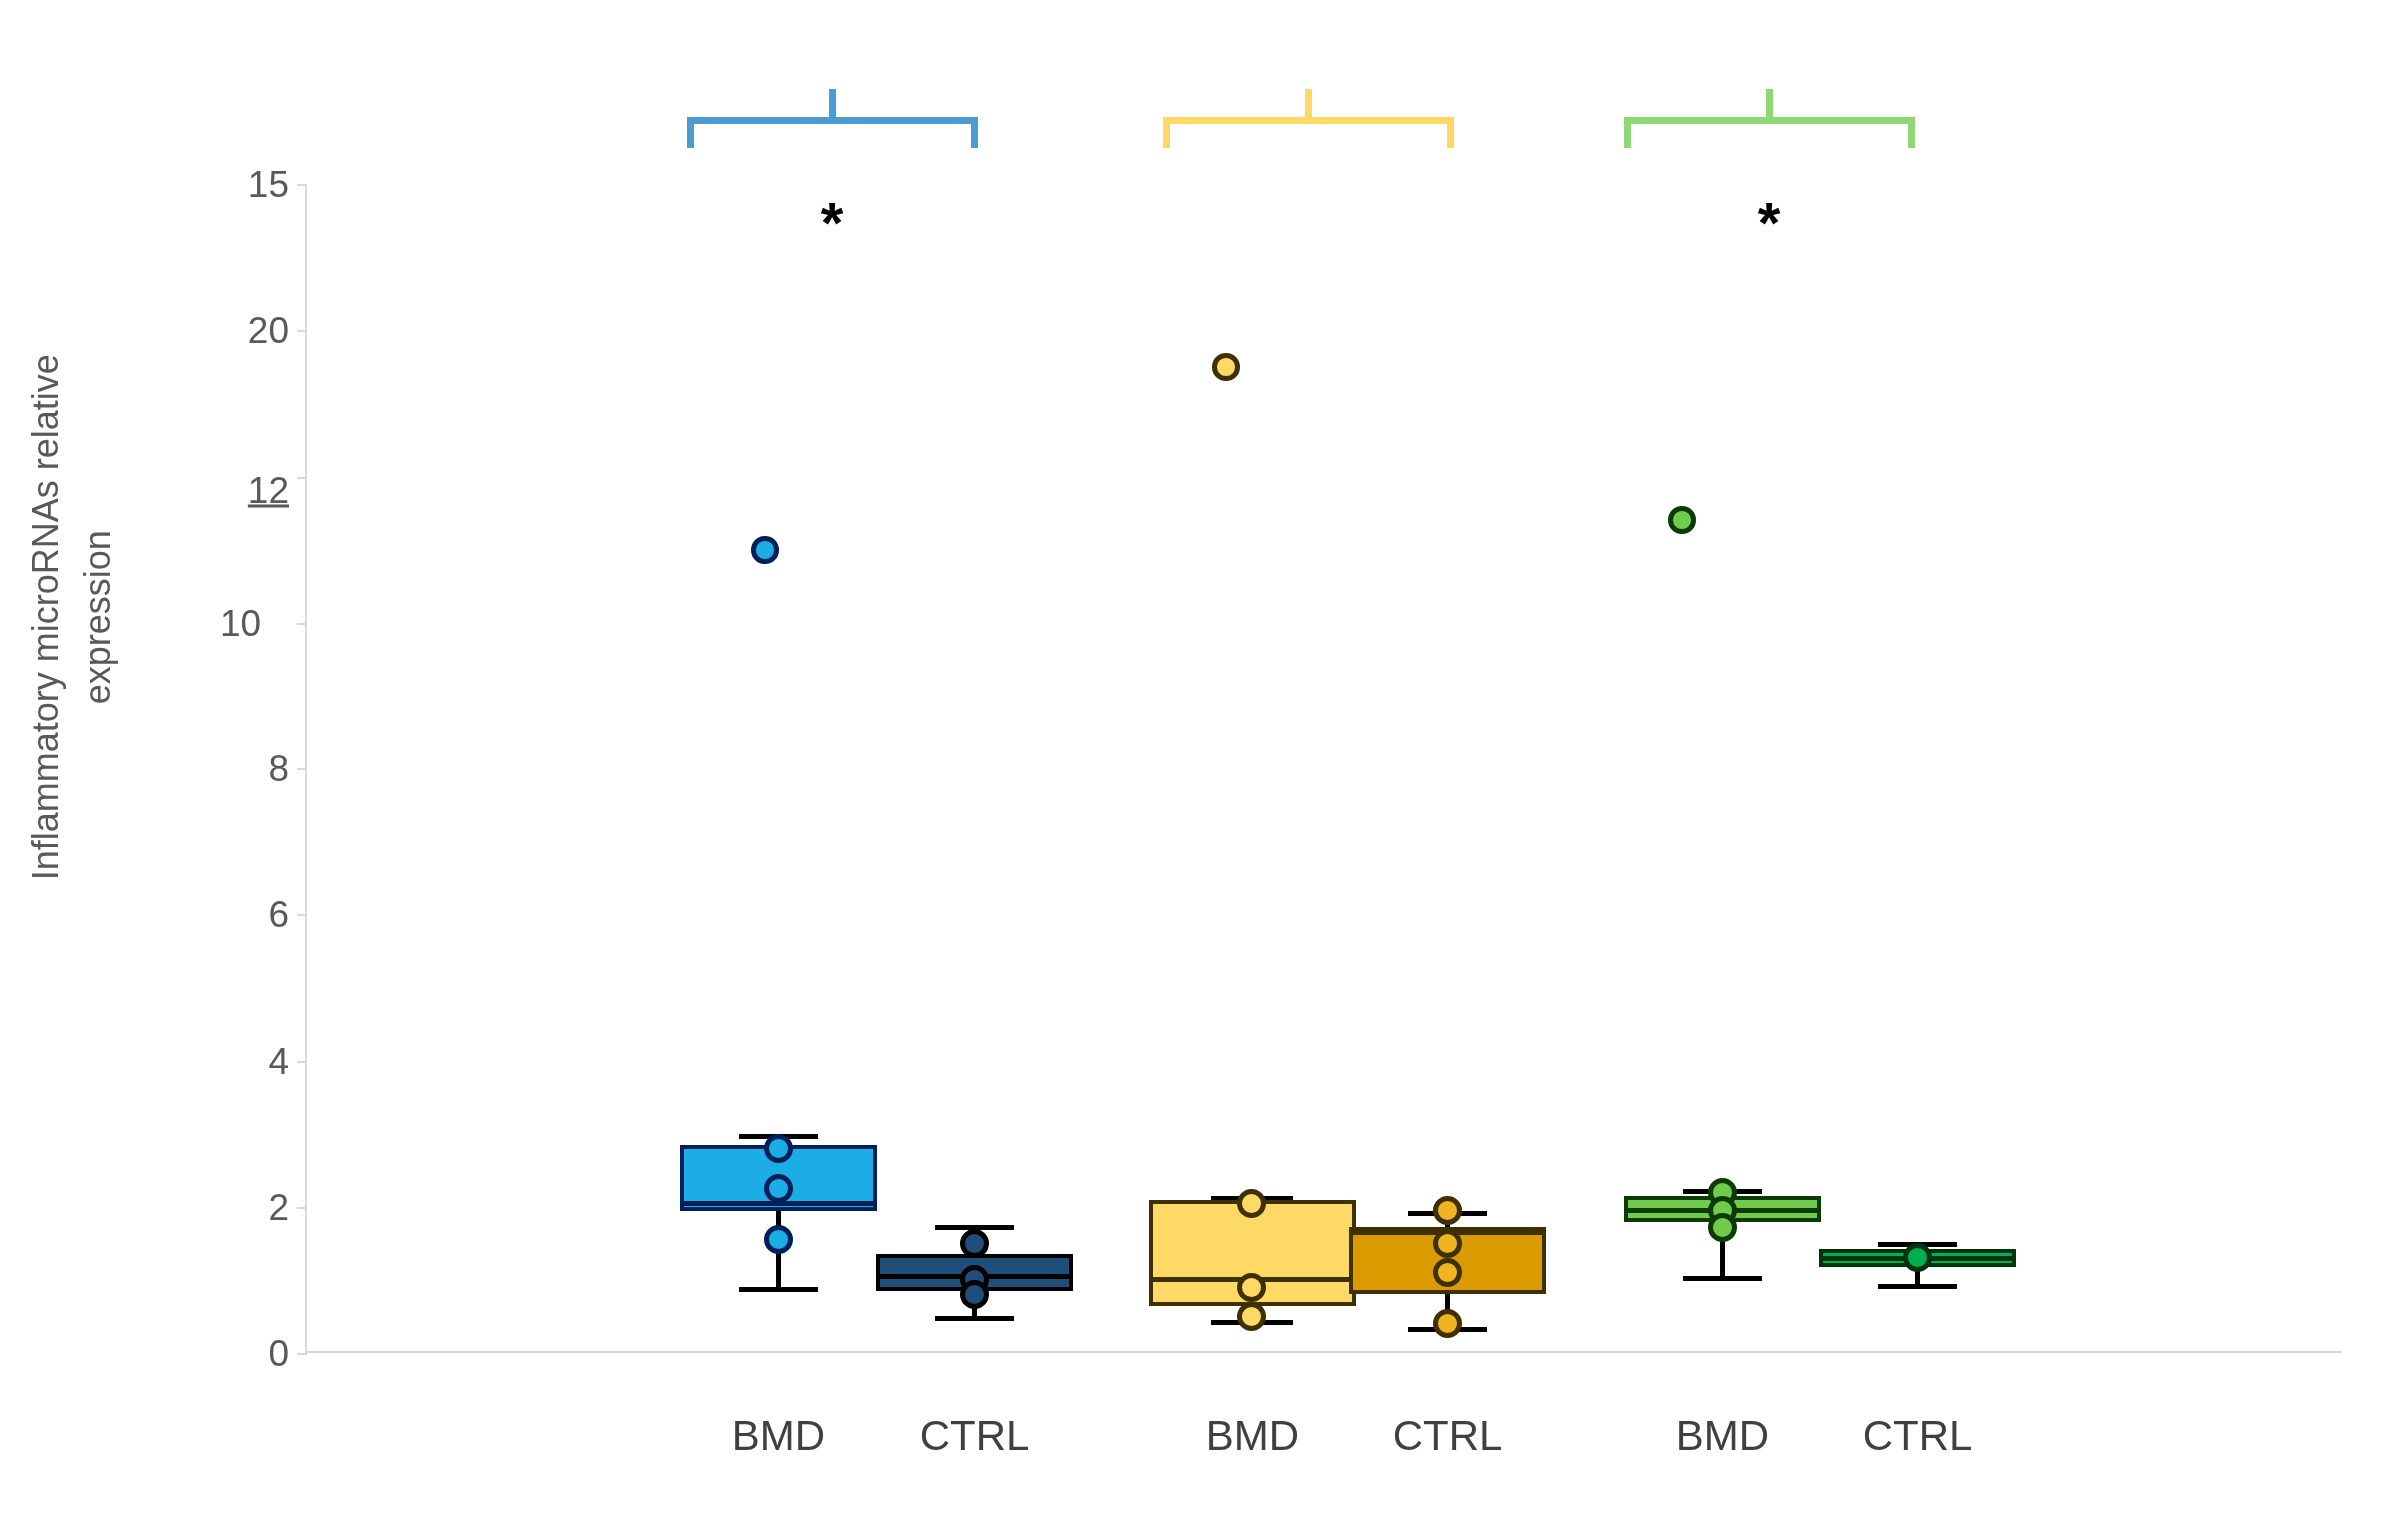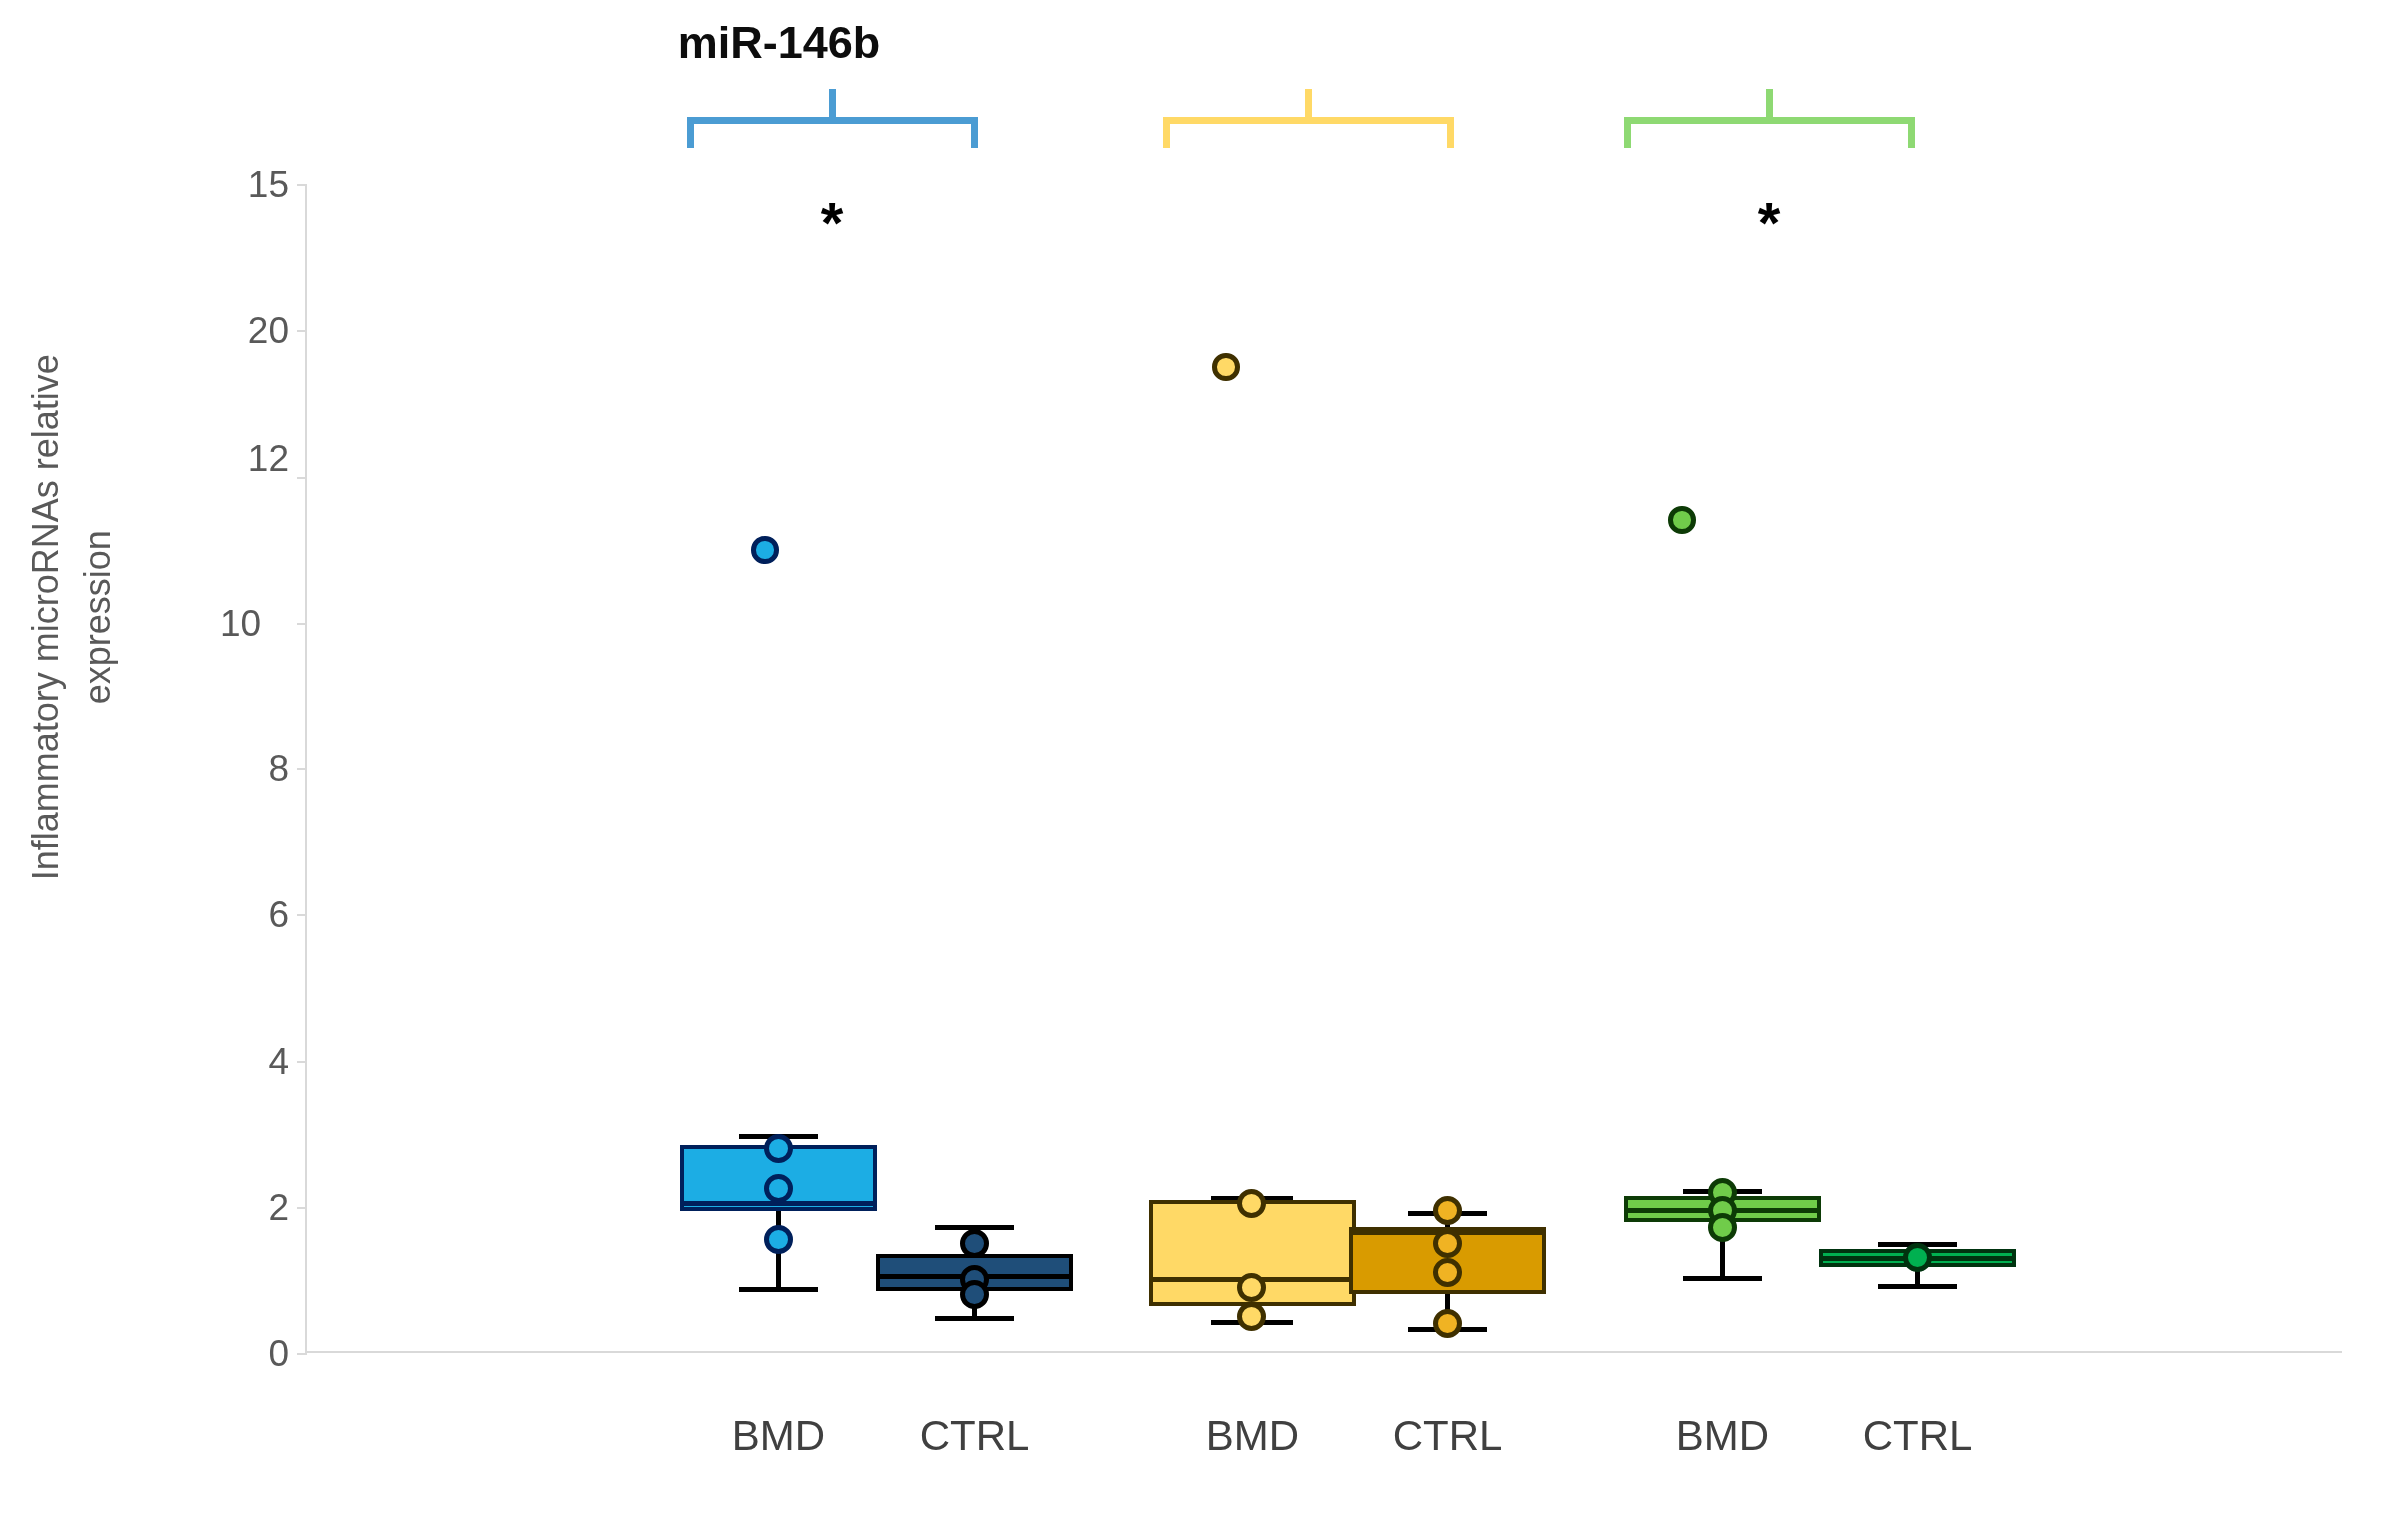--- a/index.html
+++ b/index.html
@@ -51,21 +51,21 @@
            box-sizing:border-box;border:5.7px solid;}
 </style>
 </head>
 <body>
 
 <div id="figure">
 
   <div id="ytick-col">
     <div class="ytick" style="top:184px;">15</div>
     <div class="ytick" style="top:330px;">20</div>
-    <div class="ytick" style="top:458px;">12</div>
+    <div class="ytick" style="top:490px;text-decoration:underline;">12</div>
     <div class="ytick" style="top:623px;text-align:center;">10</div>
     <div class="ytick" style="top:768px;">8</div>
     <div class="ytick" style="top:914px;">6</div>
     <div class="ytick" style="top:1061px;">4</div>
     <div class="ytick" style="top:1207px;">2</div>
     <div class="ytick" style="top:1353px;">0</div>
   </div>
 
   <div class="ytickmark" style="top:184px;"></div>
   <div class="ytickmark" style="top:330px;"></div>
@@ -77,21 +77,20 @@
   <div class="ytickmark" style="top:1207px;"></div>
   <div class="ytickmark" style="top:1353px;"></div>
 
   <div id="ylabel">
     <div>Inflammatory microRNAs relative</div>
     <div>expression</div>
   </div>
 
   <div id="plot-frame"></div>
 
-  <div class="group-title" style="left:569px;top:20px;">miR-146b</div>
 
   <div class="bracket" style="left:687px;top:89px;width:291px;">
     <div class="stem" style="background:#4B9CD3;"></div>
     <div class="hbar" style="background:#4B9CD3;"></div>
     <div class="lleg" style="background:#4B9CD3;"></div>
     <div class="rleg" style="background:#4B9CD3;"></div>
   </div>
   <div class="sig" style="left:751px;top:194px;">*</div>
 
   <div class="bracket" style="left:1163px;top:89px;width:291px;">

